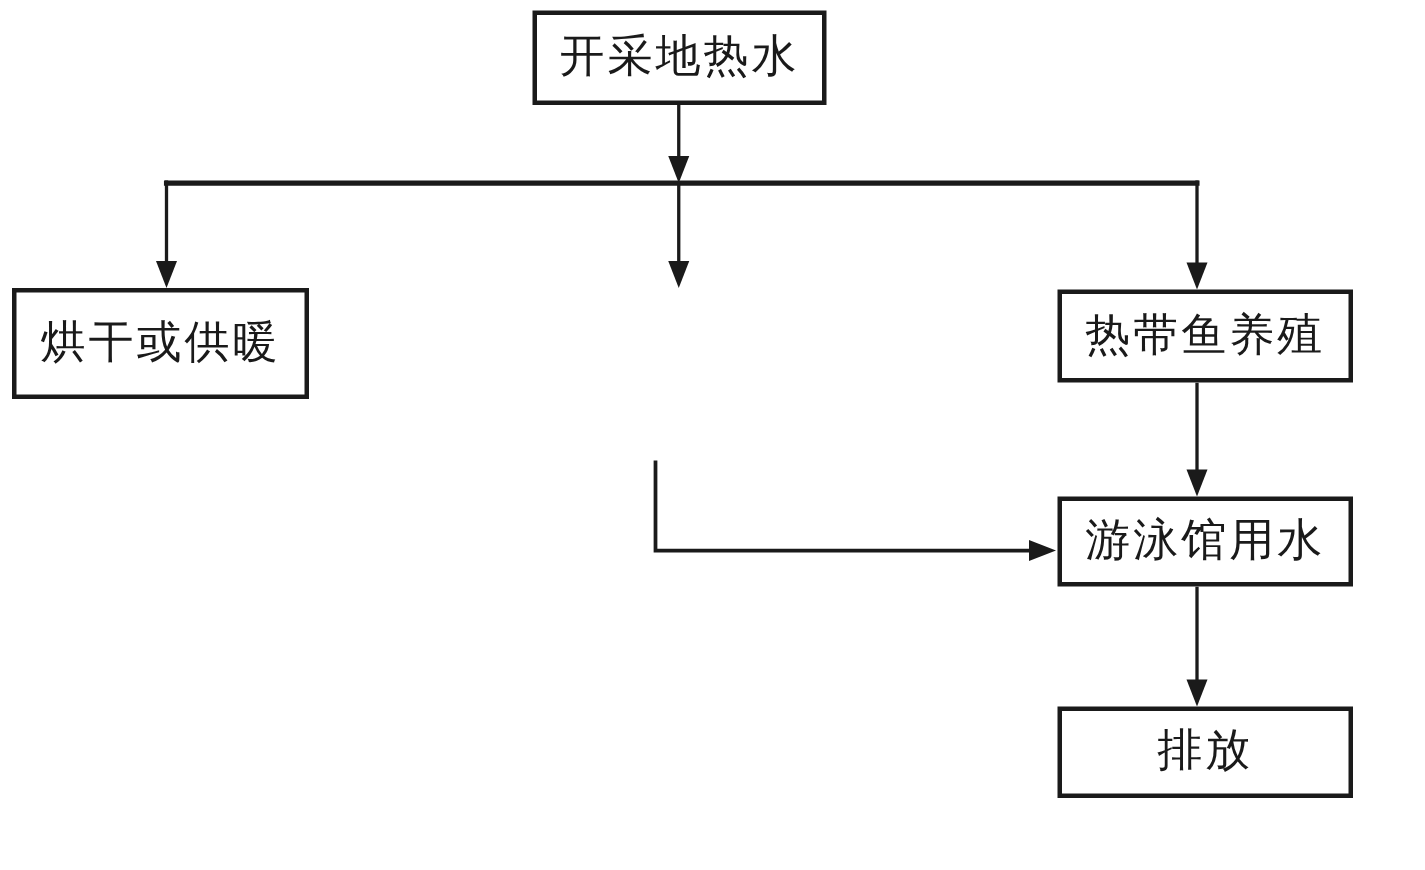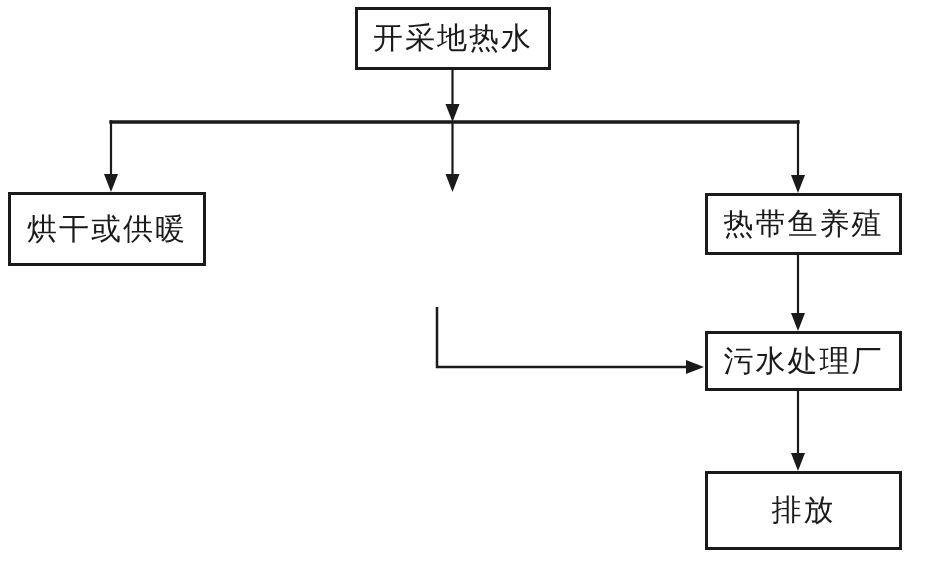--- a/index.html
+++ b/index.html
@@ -35,21 +35,21 @@
     font-size: 30px;
     letter-spacing: 2px;
     line-height: 1.55;
     white-space: pre-line;
   }
   #n-extract   { left: 355px; top: 7px;   width: 196px; height: 63px; }
   #n-dry       { left: 8px;   top: 192px; width: 198px; height: 74px; }
   #n-spa       { left: 355px; top: 192px; width: 196px; height: 116px; }
   #n-fish      { left: 705px; top: 193px; width: 197px; height: 62px; }
   #n-sewage    { left: 705px; top: 331px; width: 197px; height: 60px; }
-  #n-discharge { left: 705px; top: 471px; width: 197px; height: 79px; }
+  #n-discharge { left: 705px; top: 471px; width: 197px; height: 61px; }
 </style>
 </head>
 <body>
 
 <div id="canvas">
 
   <svg id="connectors" viewBox="0 0 950 580" xmlns="http://www.w3.org/2000/svg">
     <g stroke="#1a1a1a" fill="#1a1a1a">
 
       <line x1="452.5" y1="70" x2="452.5" y2="106" stroke-width="2.2"></line>
@@ -84,20 +84,20 @@
   <div class="node" id="n-dry">
     <span>烘干或供暖</span>
   </div>
 
 
   <div class="node" id="n-fish">
     <span>热带鱼养殖</span>
   </div>
 
   <div class="node" id="n-sewage">
-    <span>污水处理厂</span>
+    <span>游泳馆用水</span>
   </div>
 
   <div class="node" id="n-discharge">
     <span>排放</span>
   </div>
 
 </div>
 
 </body></html>

